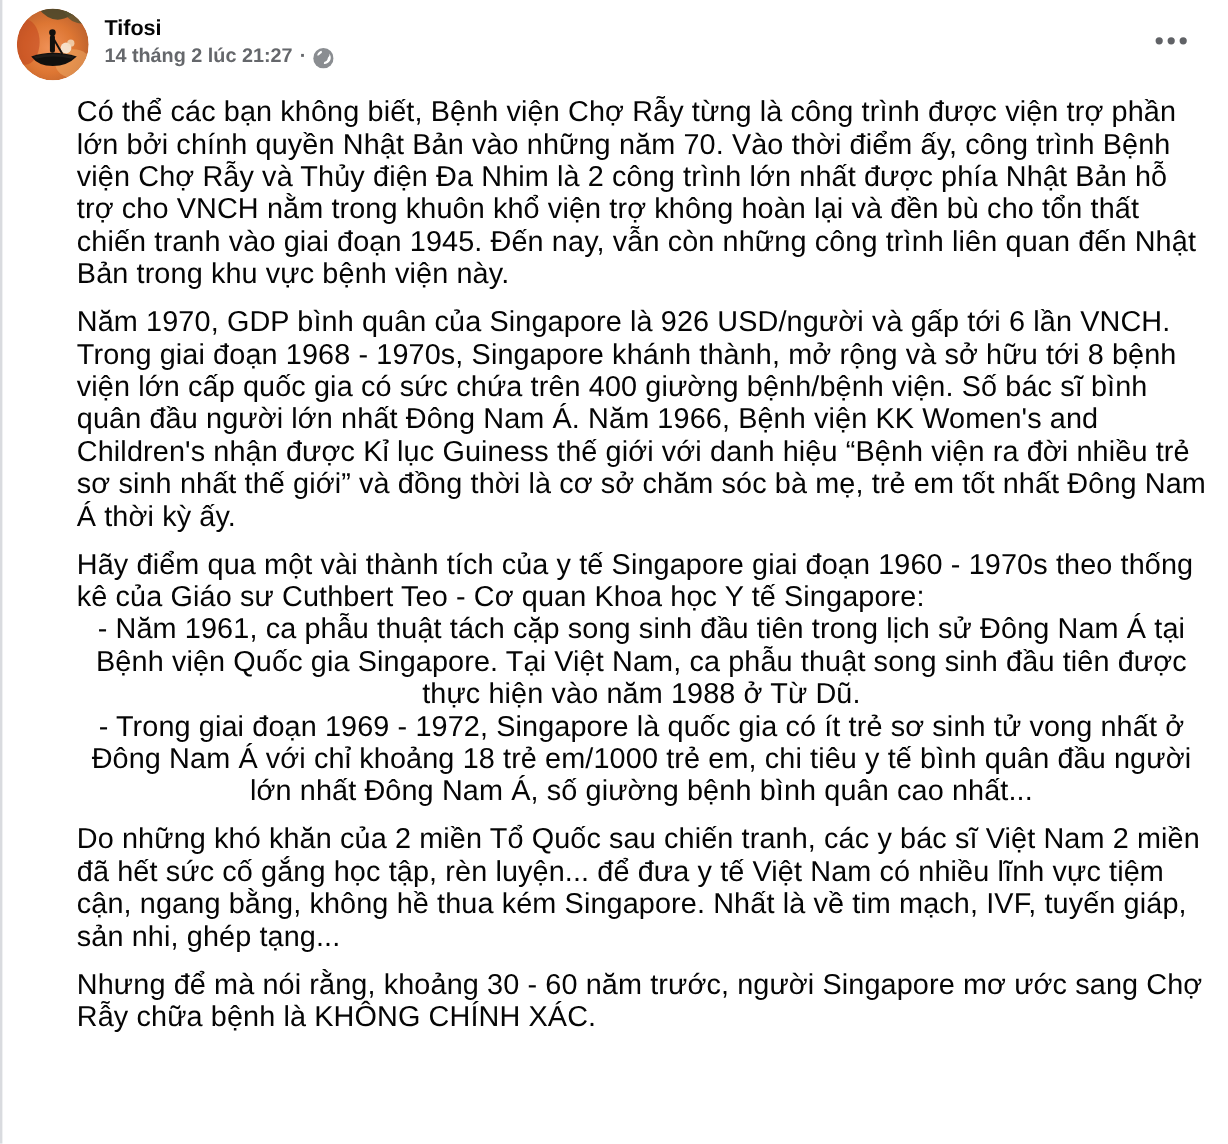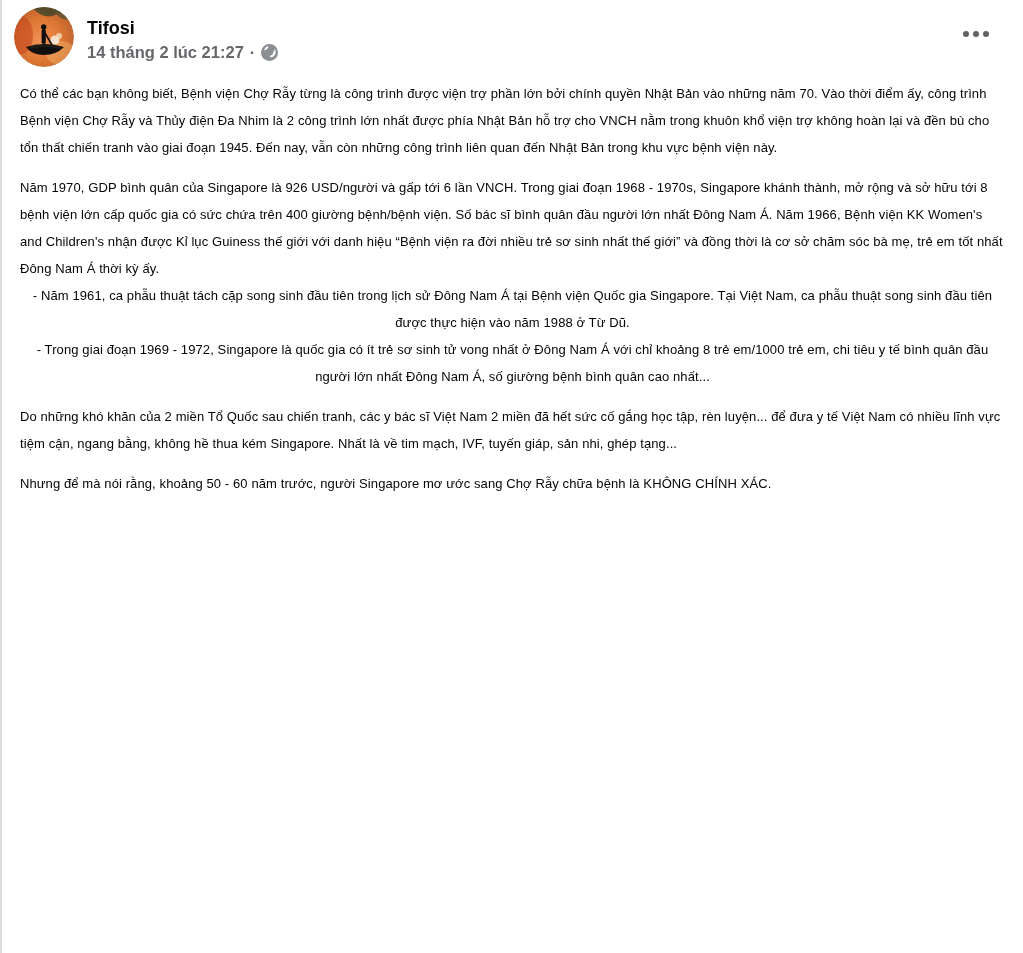--- a/index.html
+++ b/index.html
@@ -18,21 +18,21 @@
     background: #d9dbdf;
   }
   .post {
     position: relative;
     width: 100%;
     height: 100%;
   }
   .post-header {
     position: relative;
     display: flex;
-    align-items: center;
+    align-items: flex-start;
     padding: 7px 16px 0 14px;
   }
   .avatar {
     width: 60px;
     height: 60px;
     border-radius: 50%;
     overflow: hidden;
     flex-shrink: 0;
     cursor: pointer;
     display: block;
@@ -77,24 +77,25 @@
     cursor: pointer;
   }
   .more-btn i {
     width: 6px; height: 6px;
     border-radius: 50%;
     background: #606266;
     display: block;
   }
   .post-body {
     padding: 13px 18px 0 20px;
-    font-size: 13px;
+    font-size: 24px;
     line-height: 27px;
     color: #050505;
     letter-spacing: 0.1px;
+    margin-left: 44px;
   }
   .post-body p {
     margin: 13px 0 0 0;
     white-space: pre-wrap;
   }
   .post-body p:first-child { margin-top: 0; }
   .post-body p.tight { margin-top: 0; text-align: center; }
 </style>
 </head>
 <body>
@@ -152,19 +153,20 @@
     <button class="more-btn" aria-label="More options">
       <i></i>
       <i></i>
       <i></i>
     </button>
   </div>
 
   <div class="post-body">
     <p>Có thể các bạn không biết, Bệnh viện Chợ Rẫy từng là công trình được viện trợ phần lớn bởi chính quyền Nhật Bản vào những năm 70. Vào thời điểm ấy, công trình Bệnh viện Chợ Rẫy và Thủy điện Đa Nhim là 2 công trình lớn nhất được phía Nhật Bản hỗ trợ cho VNCH nằm trong khuôn khổ viện trợ không hoàn lại và đền bù cho tổn thất chiến tranh vào giai đoạn 1945. Đến nay, vẫn còn những công trình liên quan đến Nhật Bản trong khu vực bệnh viện này.</p>
     <p>Năm 1970, GDP bình quân của Singapore là 926 USD/người và gấp tới 6 lần VNCH. Trong giai đoạn 1968 - 1970s, Singapore khánh thành, mở rộng và sở hữu tới 8 bệnh viện lớn cấp quốc gia có sức chứa trên 400 giường bệnh/bệnh viện. Số bác sĩ bình quân đầu người lớn nhất Đông Nam Á. Năm 1966, Bệnh viện KK Women's and Children's nhận được Kỉ lục Guiness thế giới với danh hiệu “Bệnh viện ra đời nhiều trẻ sơ sinh nhất thế giới” và đồng thời là cơ sở chăm sóc bà mẹ, trẻ em tốt nhất Đông Nam Á thời kỳ ấy.</p>
+    <p>Hãy điểm qua một vài thành tích của y tế Singapore giai đoạn 1960 - 1970s theo thống kê của Giáo sư Cuthbert Teo - Cơ quan Khoa học Y tế Singapore:</p>
     <p class="tight">- Năm 1961, ca phẫu thuật tách cặp song sinh đầu tiên trong lịch sử Đông Nam Á tại Bệnh viện Quốc gia Singapore. Tại Việt Nam, ca phẫu thuật song sinh đầu tiên được thực hiện vào năm 1988 ở Từ Dũ.</p>
-    <p class="tight">- Trong giai đoạn 1969 - 1972, Singapore là quốc gia có ít trẻ sơ sinh tử vong nhất ở Đông Nam Á với chỉ khoảng 8 trẻ em/1000 trẻ em, chi tiêu y tế bình quân đầu người lớn nhất Đông Nam Á, số giường bệnh bình quân cao nhất...</p>
+    <p class="tight">- Trong giai đoạn 1969 - 1972, Singapore là quốc gia có ít trẻ sơ sinh tử vong nhất ở Đông Nam Á với chỉ khoảng 18 trẻ em/1000 trẻ em, chi tiêu y tế bình quân đầu người lớn nhất Đông Nam Á, số giường bệnh bình quân cao nhất...</p>
     <p>Do những khó khăn của 2 miền Tổ Quốc sau chiến tranh, các y bác sĩ Việt Nam 2 miền đã hết sức cố gắng học tập, rèn luyện... để đưa y tế Việt Nam có nhiều lĩnh vực tiệm cận, ngang bằng, không hề thua kém Singapore. Nhất là về tim mạch, IVF, tuyến giáp, sản nhi, ghép tạng...</p>
-    <p>Nhưng để mà nói rằng, khoảng 50 - 60 năm trước, người Singapore mơ ước sang Chợ Rẫy chữa bệnh là KHÔNG CHÍNH XÁC.</p>
+    <p>Nhưng để mà nói rằng, khoảng 30 - 60 năm trước, người Singapore mơ ước sang Chợ Rẫy chữa bệnh là KHÔNG CHÍNH XÁC.</p>
   </div>
 
 </div>
 
 </body></html>

